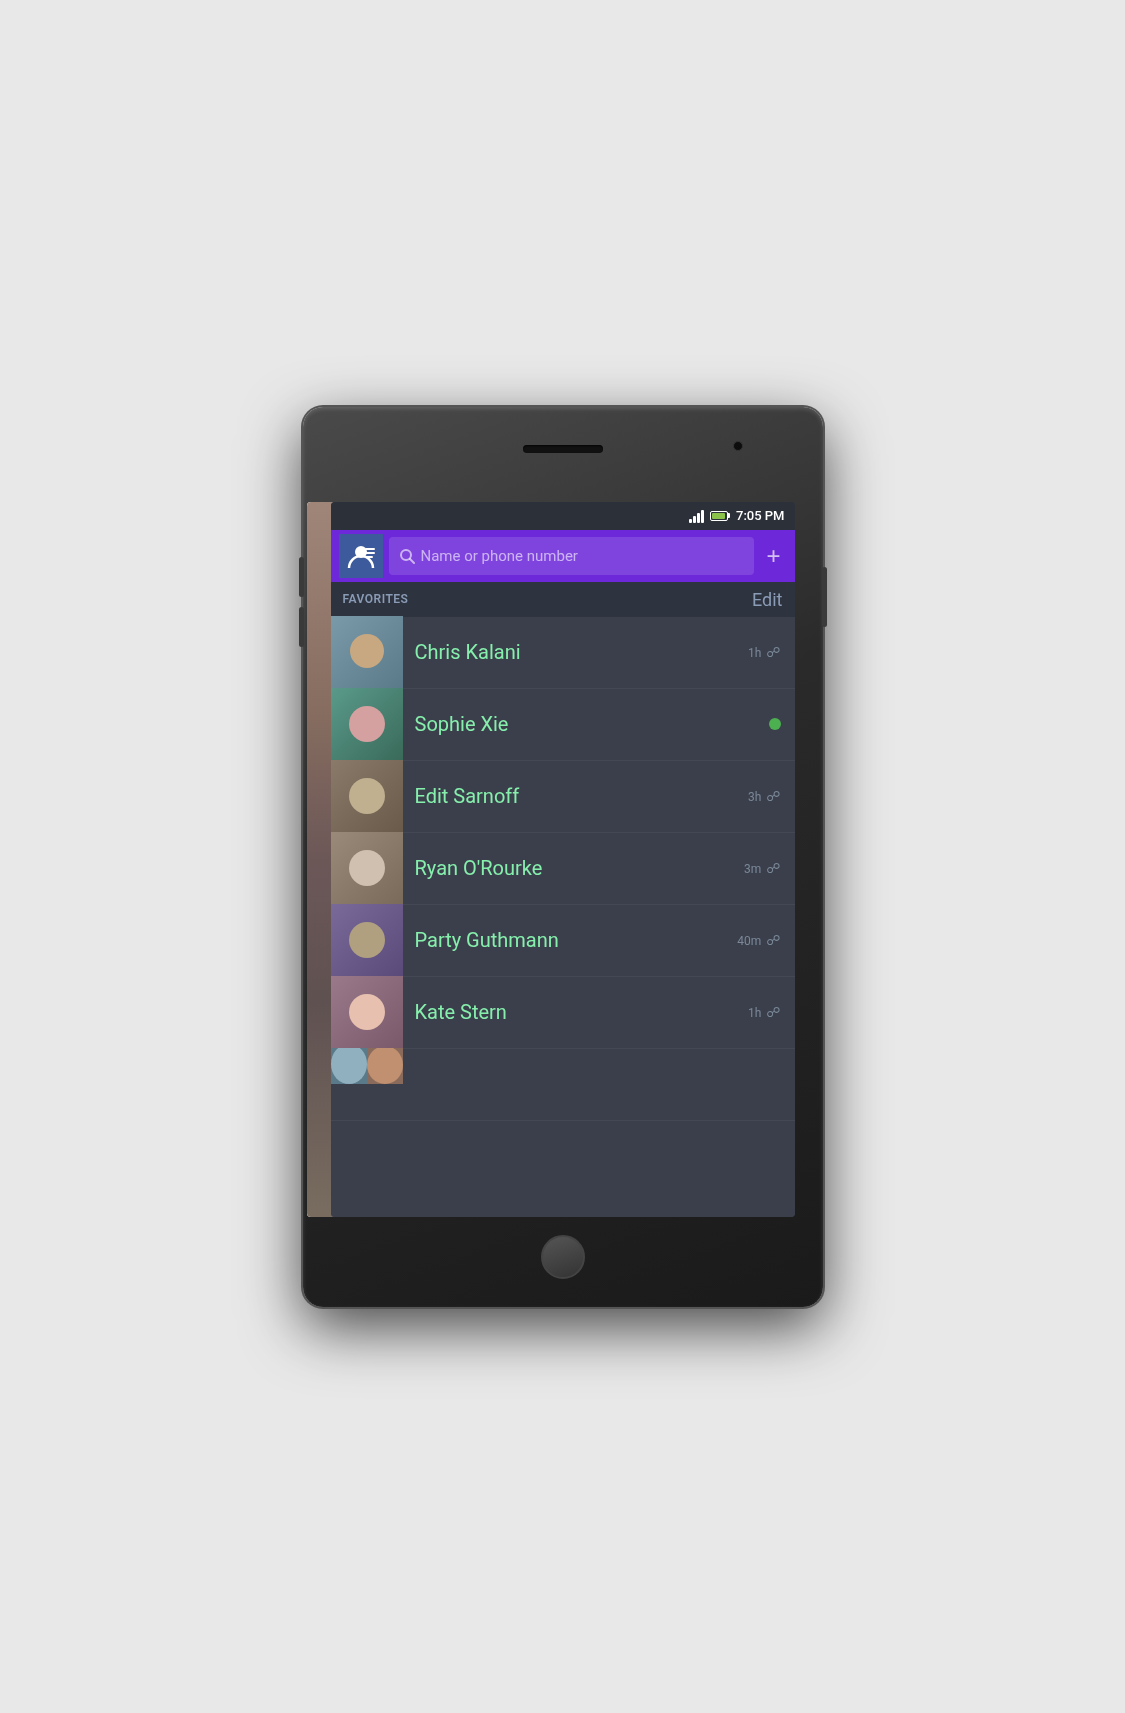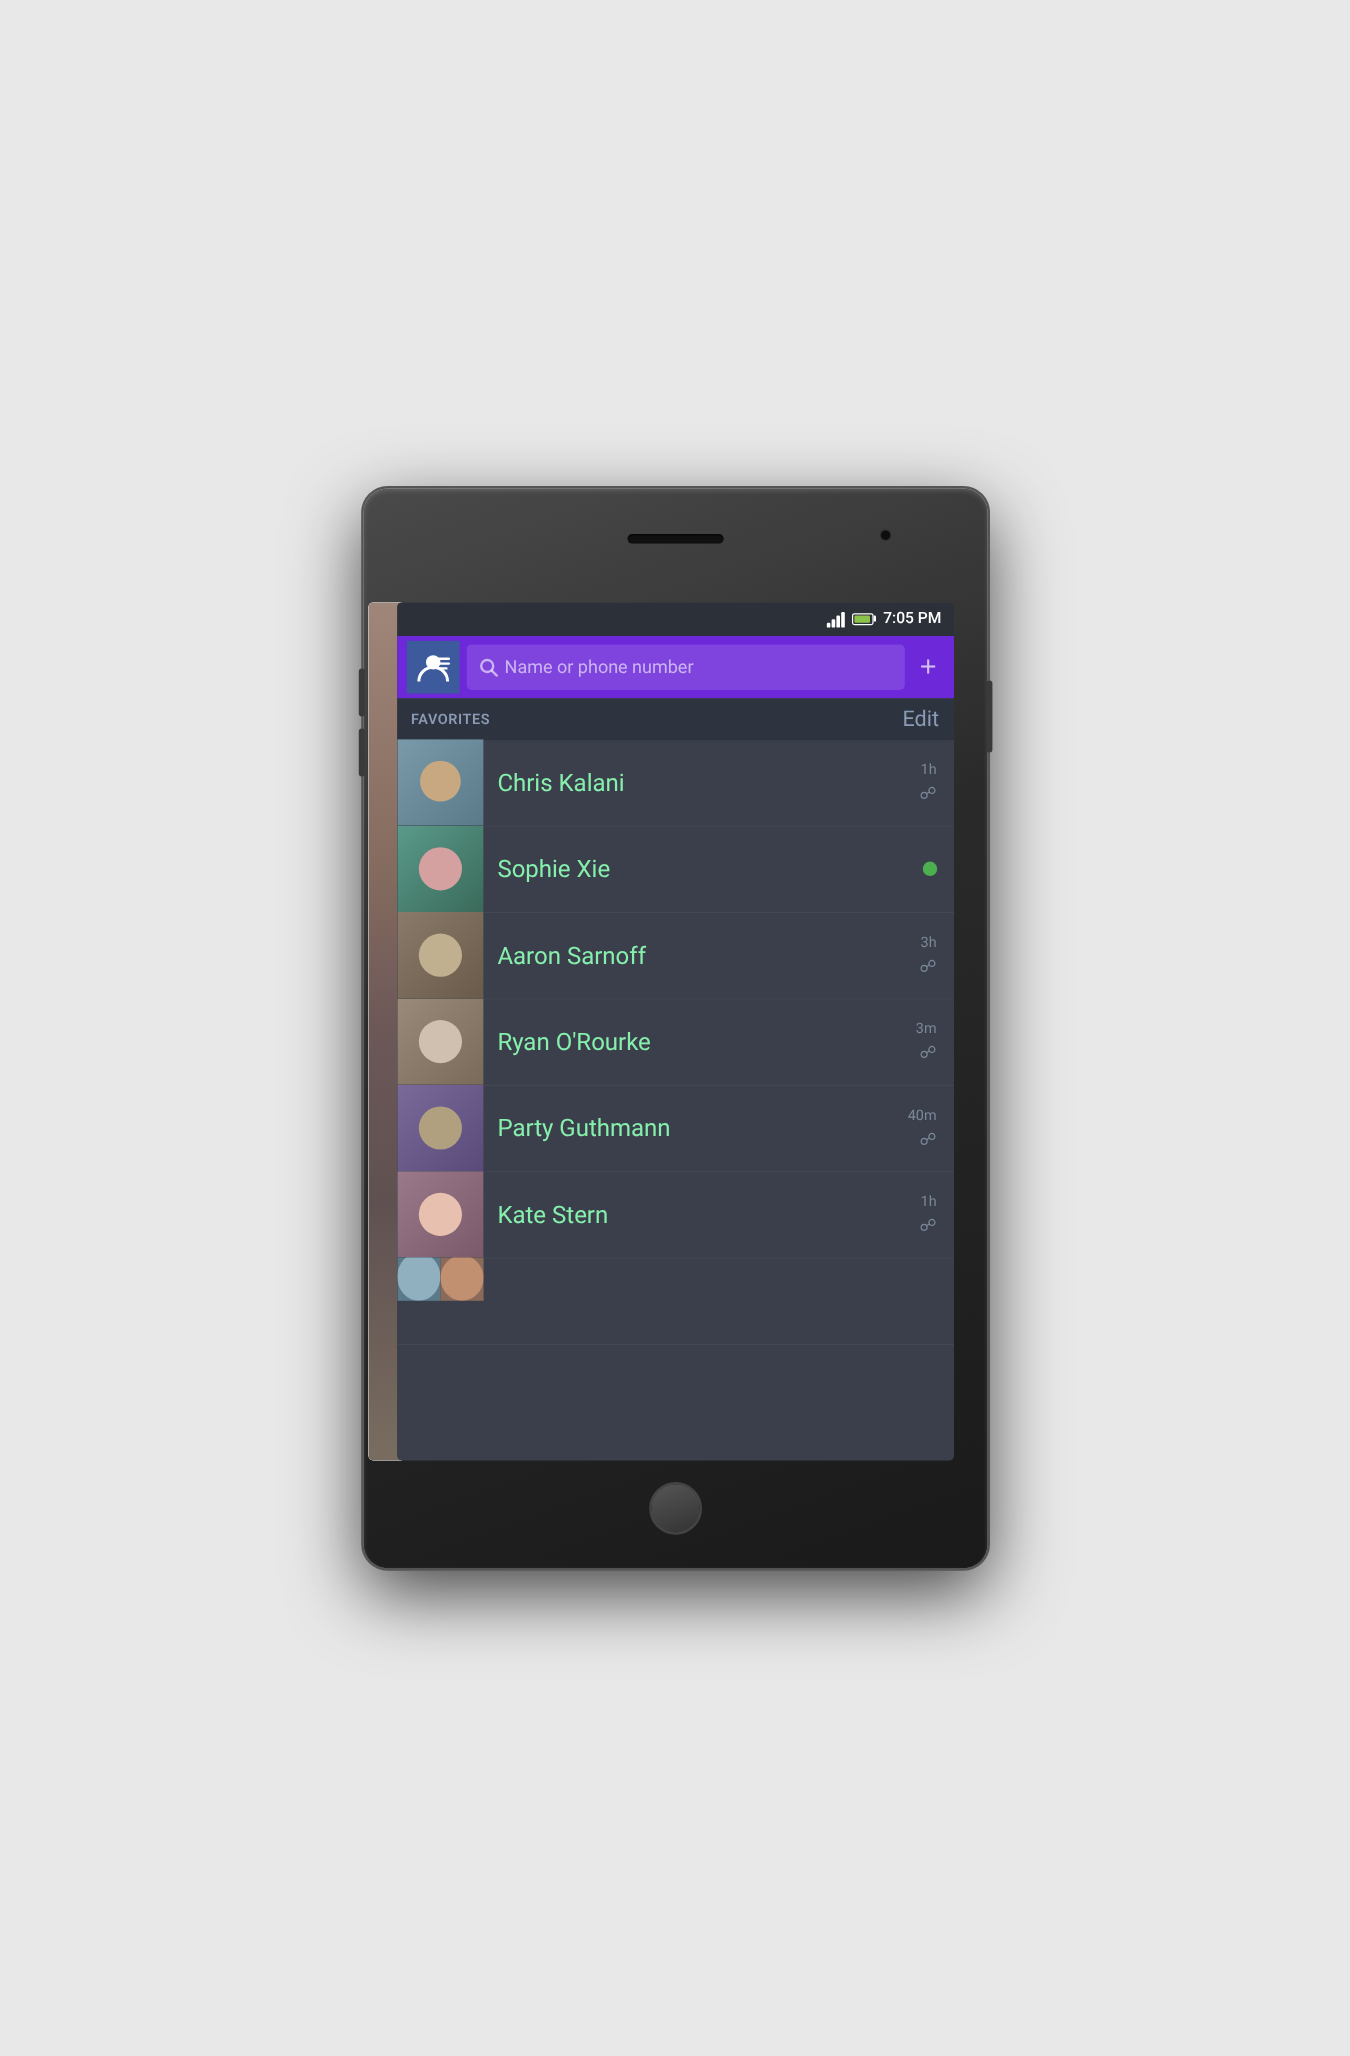--- a/index.html
+++ b/index.html
@@ -155,21 +155,21 @@
     .group-members {
       color: #8a9bb5;
       font-size: 12px;
       margin-top: 2px;
     }
     .contact-status {
       display: flex;
       align-items: center;
       gap: 5px;
       padding-right: 14px;
-      flex-direction: column;
+      flex-direction: row;
       align-items: flex-end;
       justify-content: center;
       text-align: center;
     }
     .status-time-label {
       color: #7a8898;
       font-size: 12px;
     }
     .online-dot {
       width: 12px;
@@ -414,21 +414,21 @@
           </div>
         </div>
 
         <div class="contact-row">
           <div class="contact-avatar">
             <div style="width:100%;height:100%;background:linear-gradient(135deg,#8a7a6a,#6a5a4a);display:flex;align-items:center;justify-content:center;">
               <div style="width:36px;height:36px;background:#c0b090;border-radius:50%;"></div>
             </div>
           </div>
           <div class="contact-info">
-            <div class="contact-name">Aaron Sarnoff</div>
+            <div class="contact-name">Edit Sarnoff</div>
           </div>
           <div class="contact-status">
             <span class="status-time-label">3h</span>
             <span class="device-icon">☍</span>
           </div>
         </div>
 
         <div class="contact-row">
           <div class="contact-avatar">
             <div style="width:100%;height:100%;background:linear-gradient(135deg,#9a8a7a,#7a6a5a);display:flex;align-items:center;justify-content:center;">

